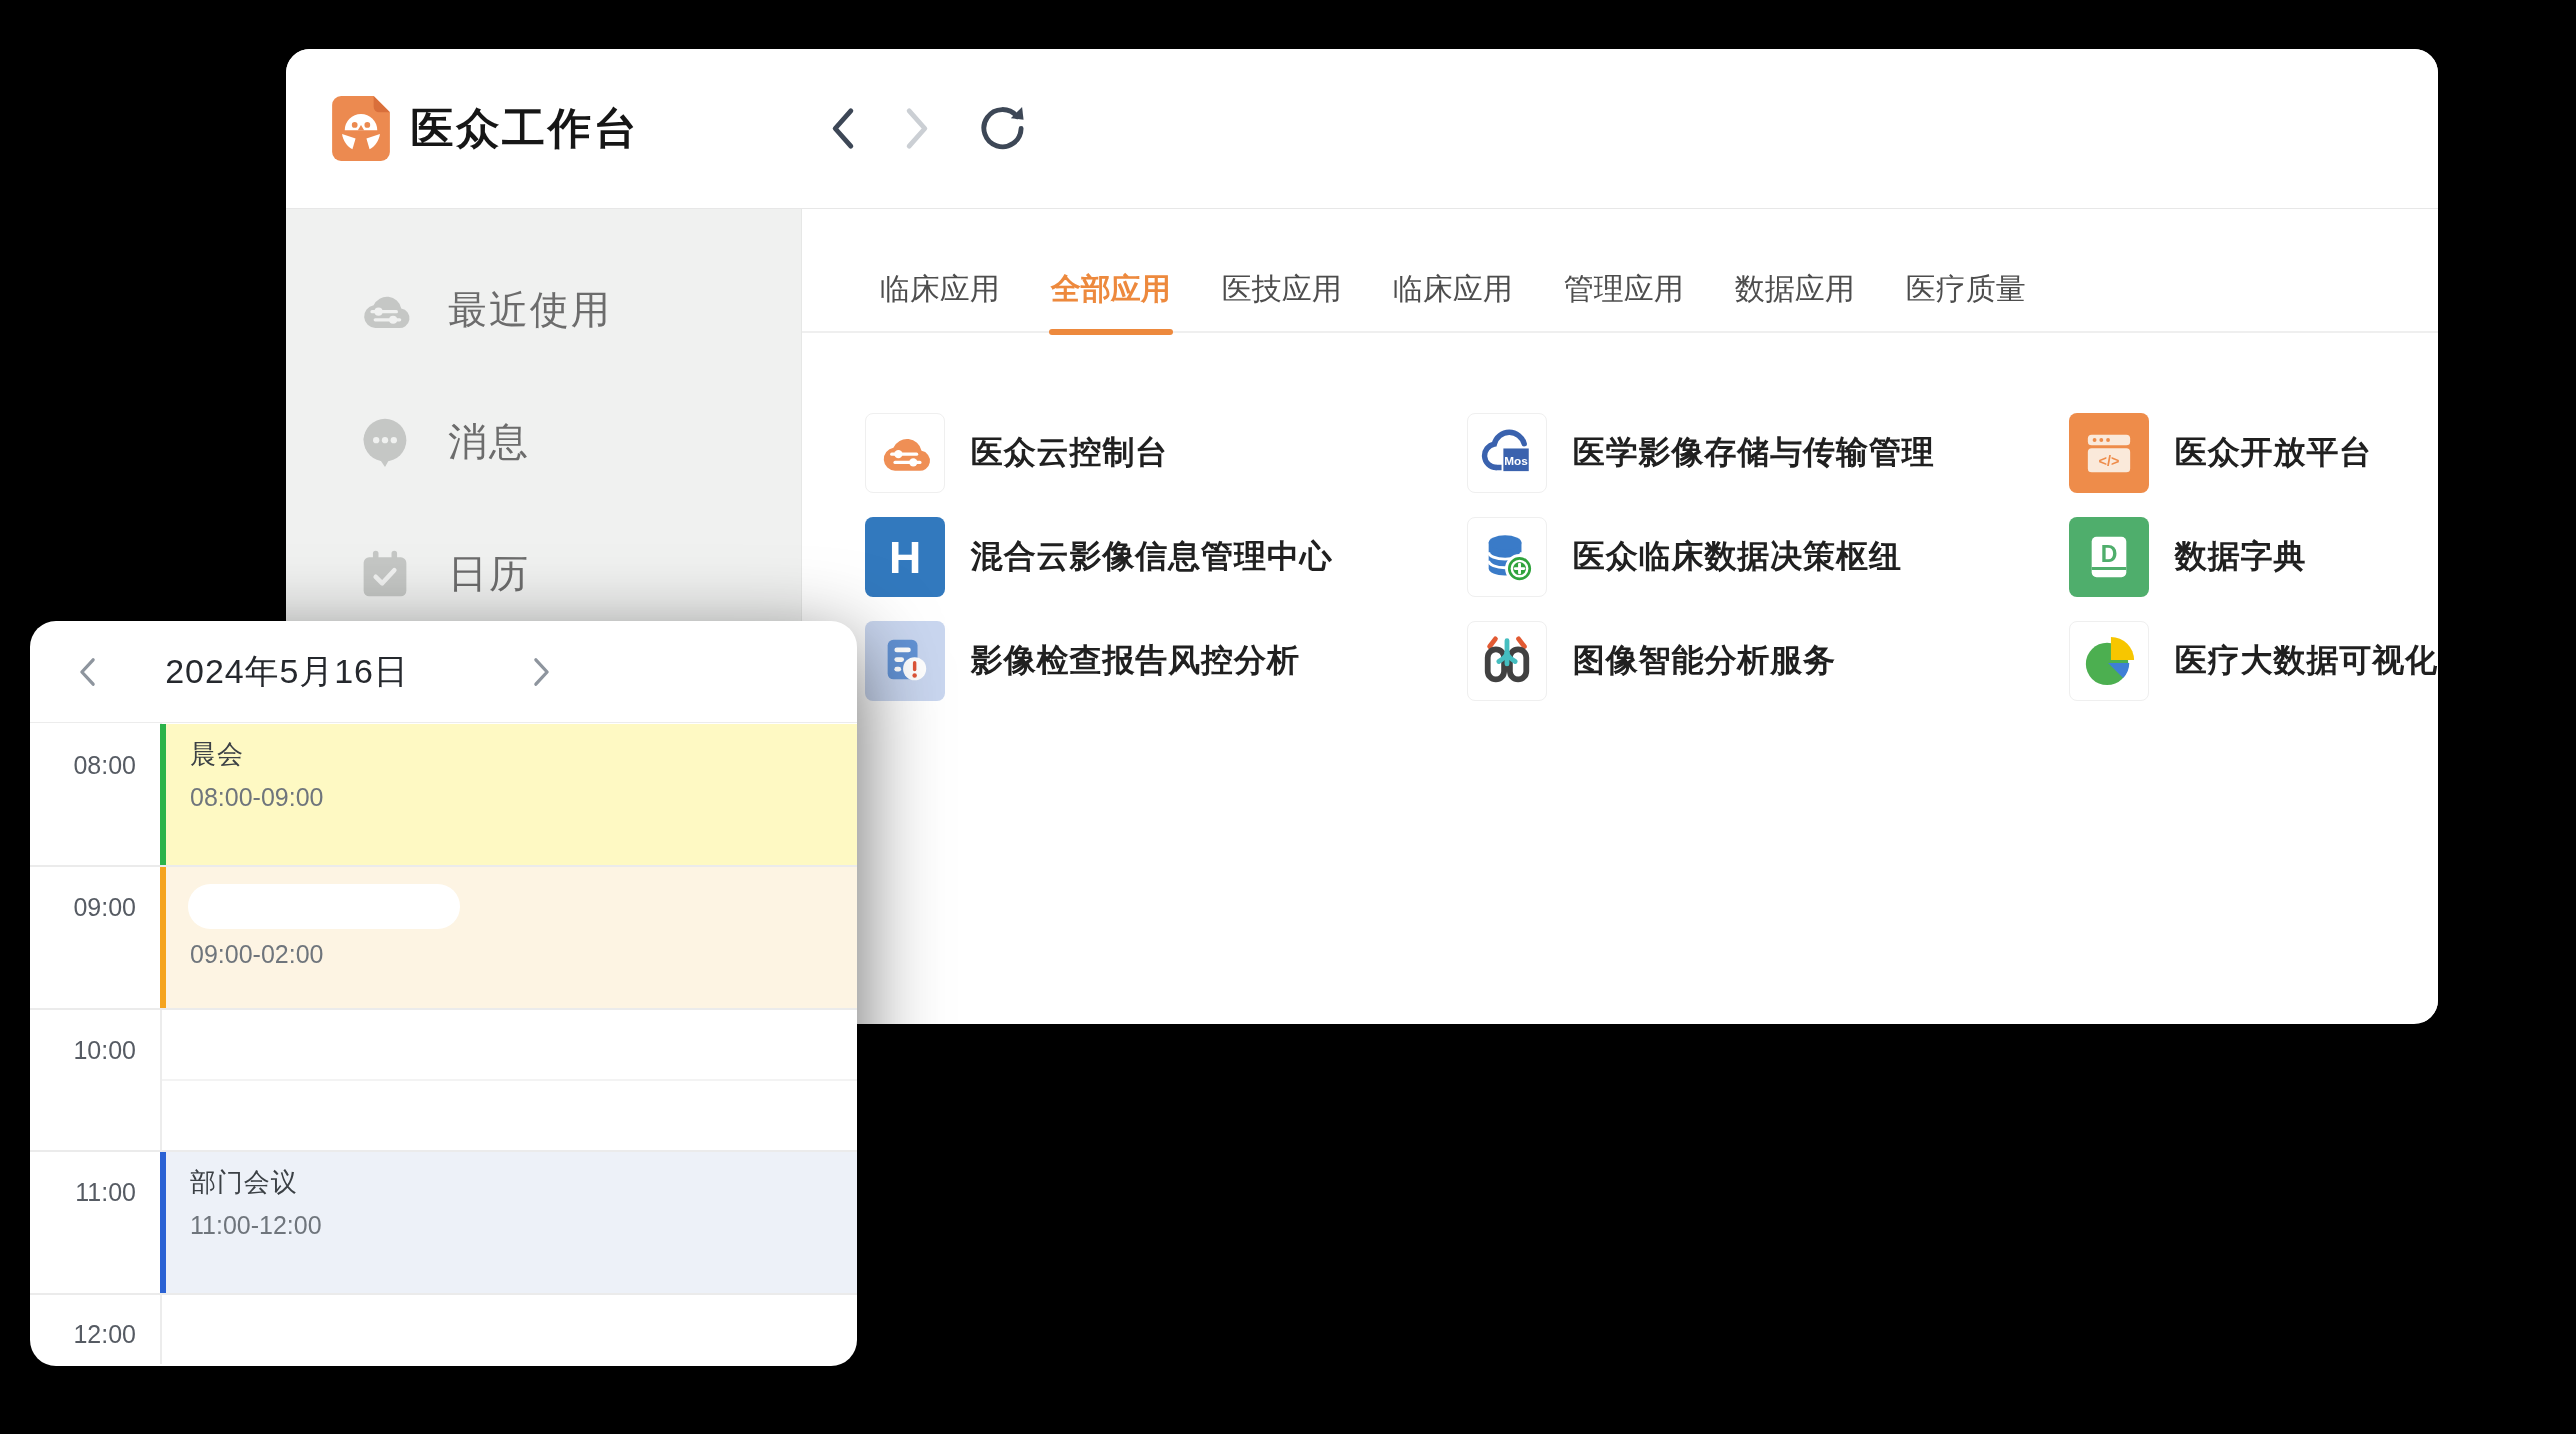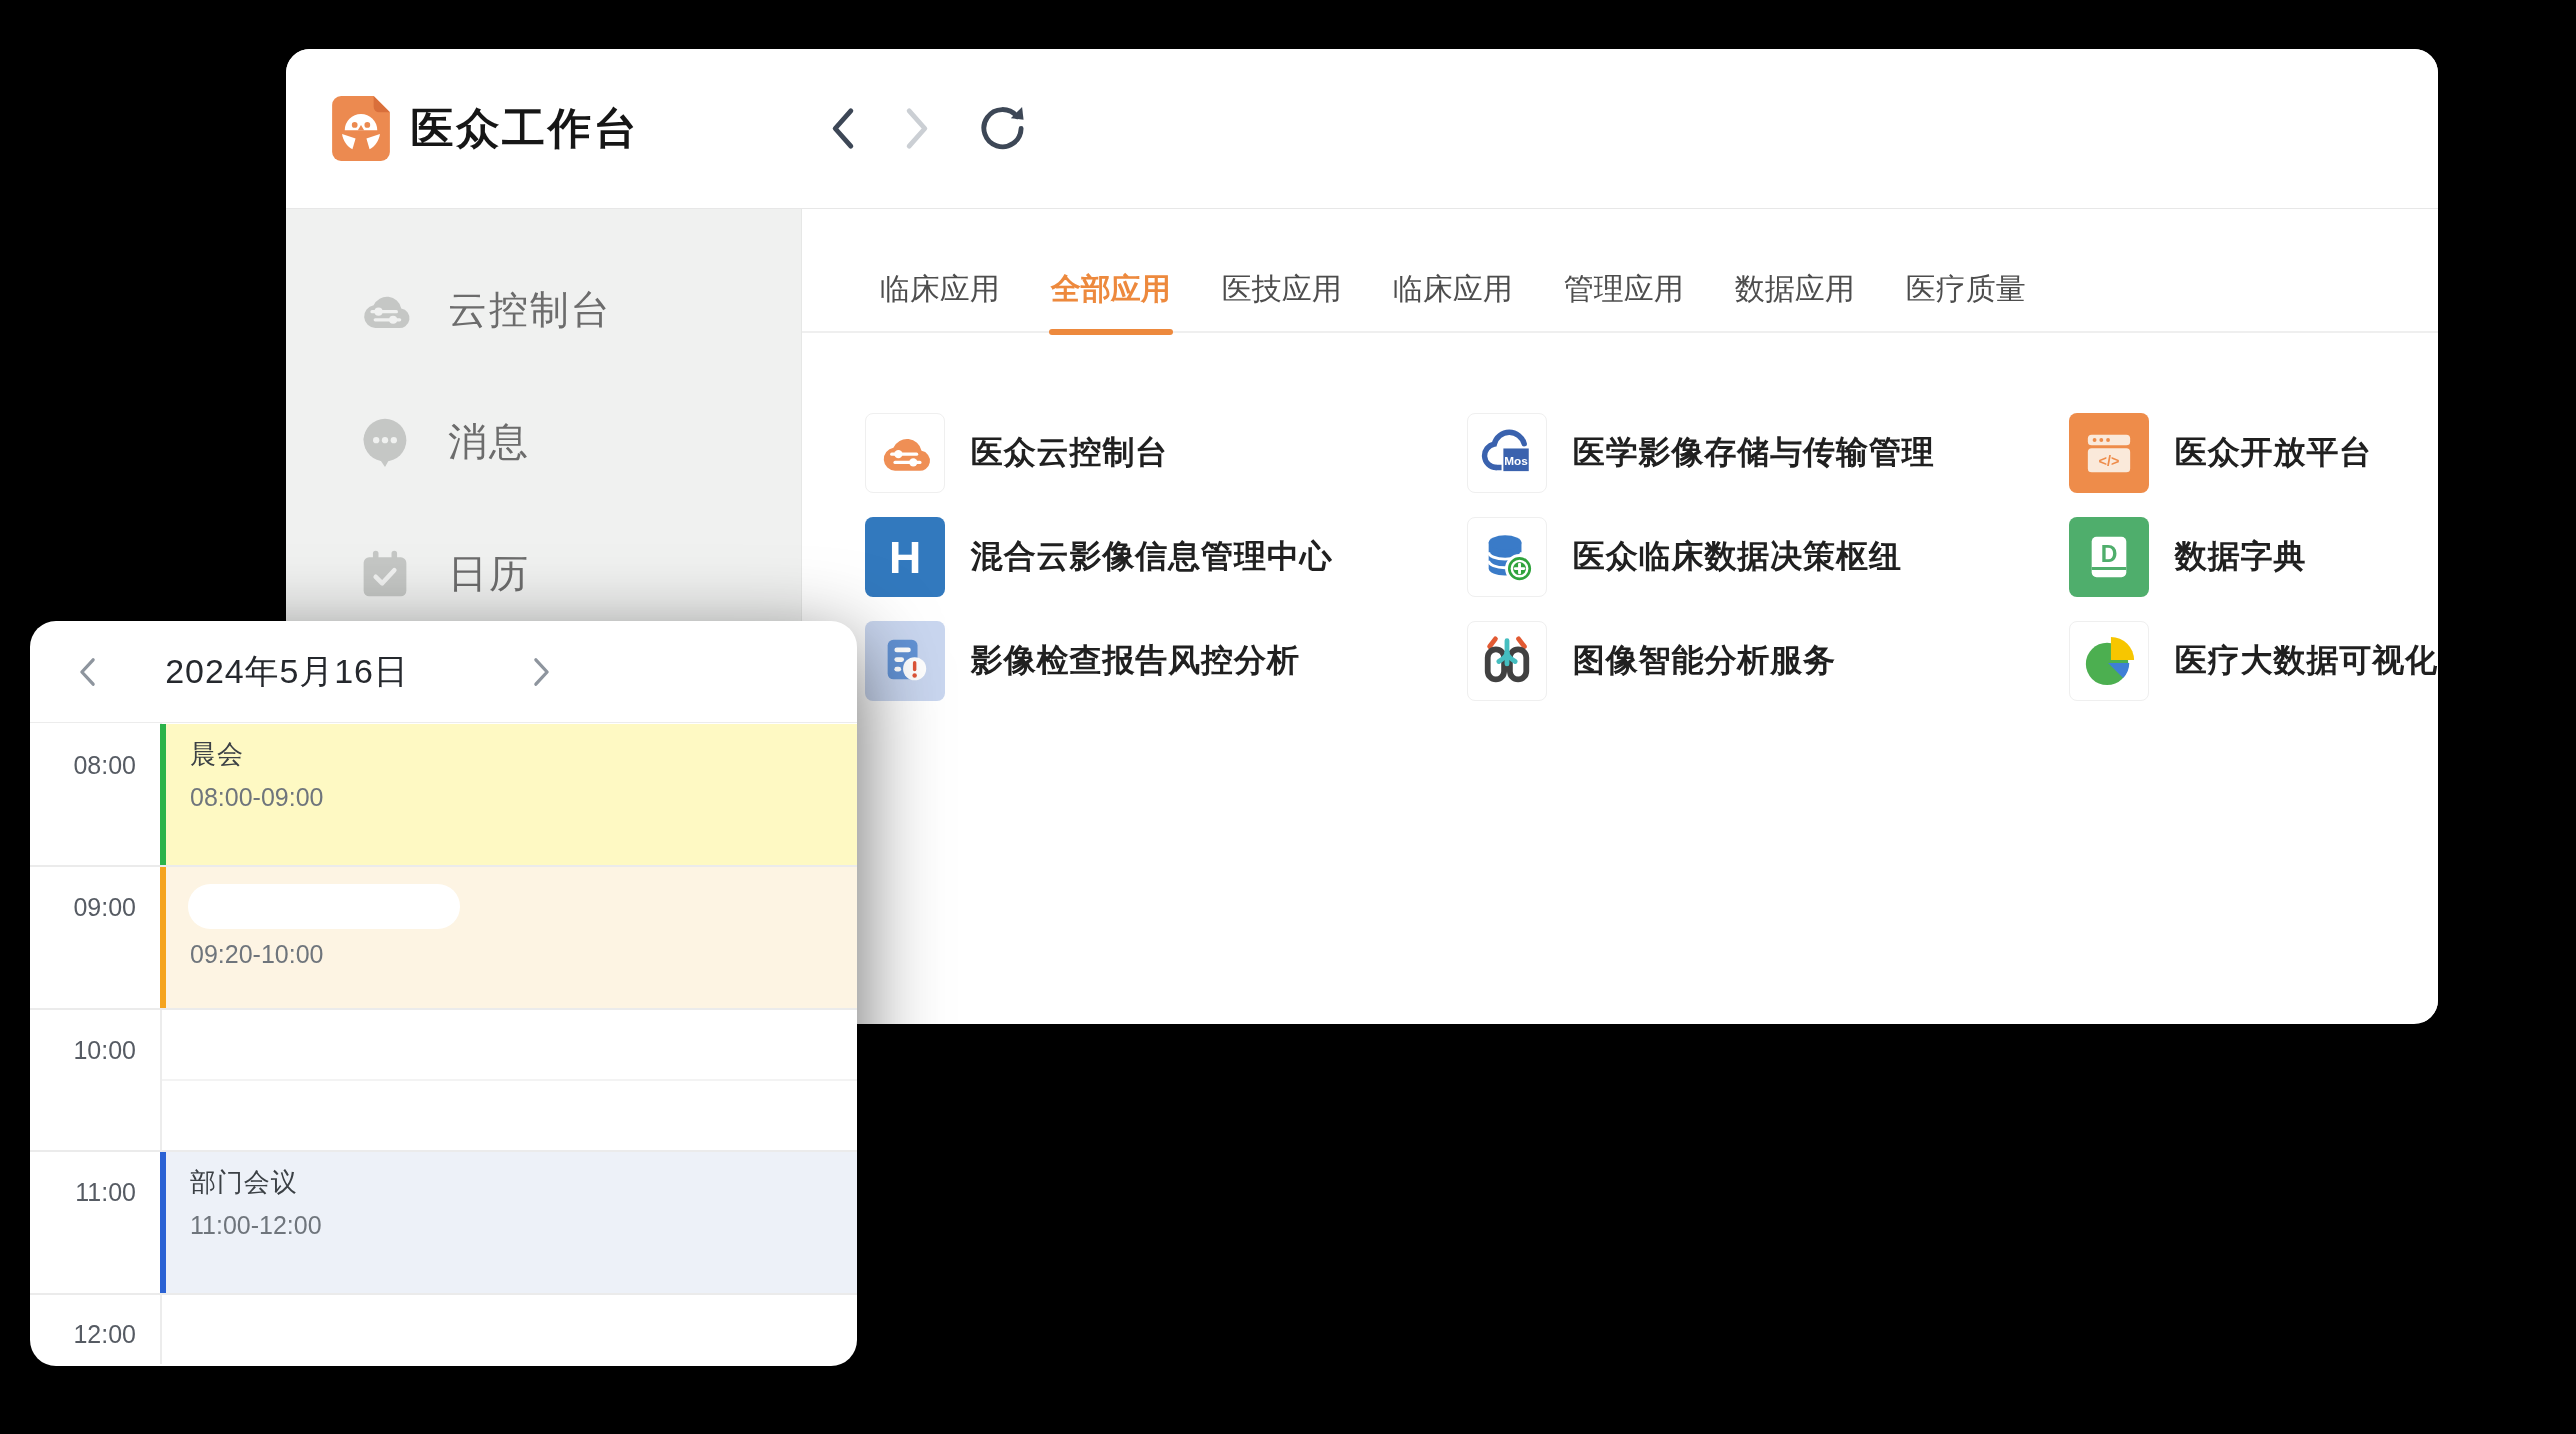--- a/index.html
+++ b/index.html
@@ -122,21 +122,21 @@
 
       <aside class="sidebar">
         <div class="side-item">
           <svg viewBox="0 0 64 52">
             <path d="M20 48 a14 14 0 0 1 -2 -27.8 A18 18 0 0 1 52 24 a12 12 0 0 1 -4 24 Z" fill="#c5c7c5"></path>
             <line x1="16" y1="28" x2="46" y2="28" stroke="#f0f1f0" stroke-width="4" stroke-linecap="round"></line>
             <circle cx="24" cy="28" r="5" fill="#f0f1f0"></circle>
             <line x1="20" y1="38" x2="50" y2="38" stroke="#f0f1f0" stroke-width="4" stroke-linecap="round"></line>
             <circle cx="42" cy="38" r="5" fill="#f0f1f0"></circle>
           </svg>
-          <span class="side-label">云控制台</span>
+          <span class="side-label">最近使用</span>
         </div>
         <div class="side-item">
           <svg viewBox="0 0 56 56">
             <path d="M28 6 c-12.7 0 -23 9 -23 20.2 0 11.2 10.3 20.2 23 20.2 1.2 0 2.4 -.1 3.6 -.3 L28 54 l-4.5 -8.4 C13.2 43.3 5 35.6 5 26.2" fill="#c5c7c5"></path>
             <circle cx="28" cy="26" r="23" fill="#c5c7c5"></circle>
             <path d="M22 46 l6 9 5 -9 Z" fill="#c5c7c5"></path>
             <circle cx="18.5" cy="26" r="3.4" fill="#f0f1f0"></circle>
             <circle cx="28" cy="26" r="3.4" fill="#f0f1f0"></circle>
             <circle cx="37.5" cy="26" r="3.4" fill="#f0f1f0"></circle>
           </svg>
@@ -323,21 +323,21 @@
       <div class="time-label" style="top:455px">11:00</div>
       <div class="time-label" style="top:597px">12:00</div>
 
       <div class="event ev-green" style="top:0.9px;height:141px">
         <div class="ev-title">晨会</div>
         <div class="ev-time">08:00-09:00</div>
       </div>
 
       <div class="event ev-orange" style="top:144px;height:141px">
         <div class="pill"></div>
-        <div class="ev-time">09:20-10:00</div>
+        <div class="ev-time">09:00-02:00</div>
       </div>
 
       <div class="event ev-blue" style="top:429px;height:141px">
         <div class="ev-title">部门会议</div>
         <div class="ev-time">11:00-12:00</div>
       </div>
     </div>
   </div>
 
 </div>

